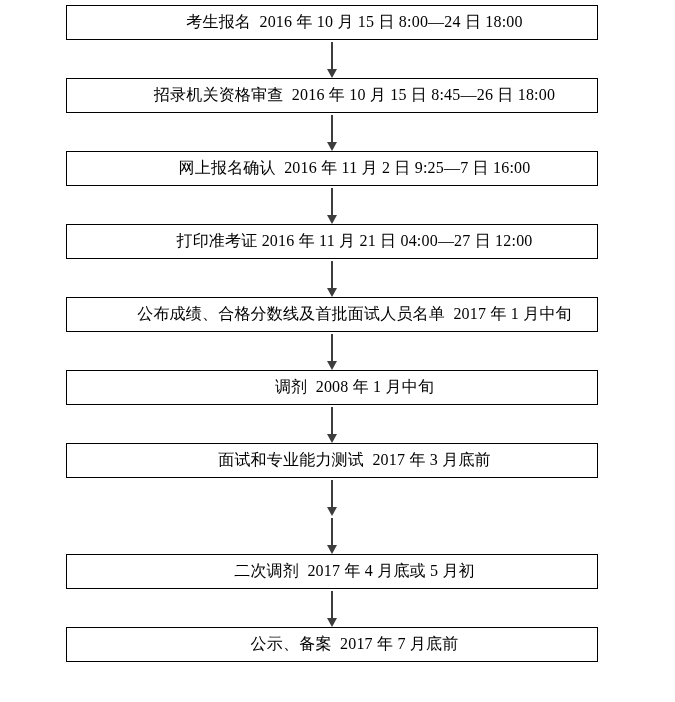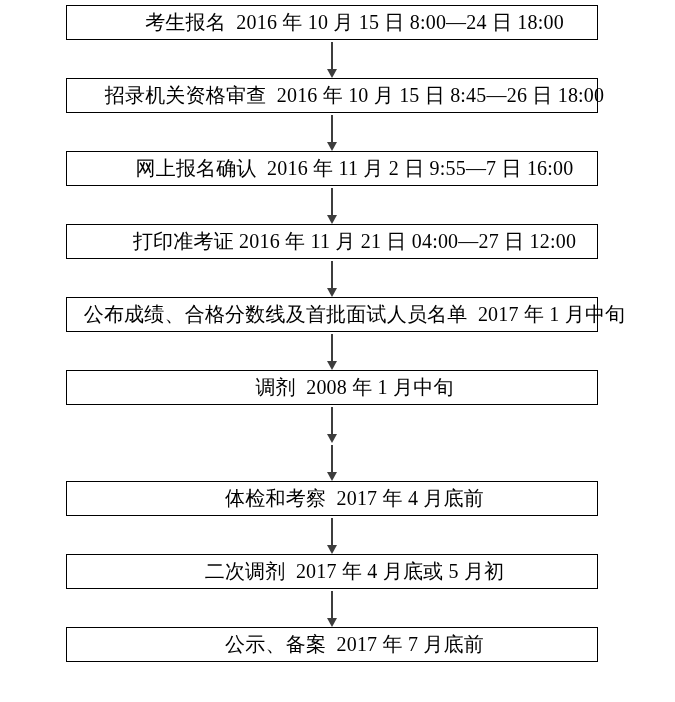--- a/index.html
+++ b/index.html
@@ -26,21 +26,21 @@
   }
   .step-box {
     box-sizing: border-box;
     width: 100%;
     height: 35px;
     border: 1px solid #000000;
     background: #ffffff;
     display: flex;
     align-items: center;
     justify-content: center;
-    font-size: 20px;
+    font-size: 16px;
     color: #000000;
     white-space: pre;
     letter-spacing: 0.2px;
     padding-left: 45px;
   }
   .connector {
     height: 38px;
     display: flex;
     flex-direction: column;
     align-items: center;
@@ -74,21 +74,21 @@
       <div class="head"></div>
     </div>
 
     <div class="step-box">招录机关资格审查  2016 年 10 月 15 日 8:45—26 日 18:00</div>
 
     <div class="connector">
       <div class="line"></div>
       <div class="head"></div>
     </div>
 
-    <div class="step-box">网上报名确认  2016 年 11 月 2 日 9:55—7 日 16:00</div>
+    <div class="step-box">网上报名确认  2016 年 11 月 2 日 9:25—7 日 16:00</div>
 
     <div class="connector">
       <div class="line"></div>
       <div class="head"></div>
     </div>
 
     <div class="step-box">打印准考证 2016 年 11 月 21 日 04:00—27 日 12:00</div>
 
     <div class="connector">
       <div class="line"></div>
@@ -102,27 +102,27 @@
       <div class="head"></div>
     </div>
 
     <div class="step-box">调剂  2008 年 1 月中旬</div>
 
     <div class="connector">
       <div class="line"></div>
       <div class="head"></div>
     </div>
 
+    <div class="step-box">面试和专业能力测试  2017 年 3 月底前</div>
 
     <div class="connector">
       <div class="line"></div>
       <div class="head"></div>
     </div>
 
-    <div class="step-box">体检和考察  2017 年 4 月底前</div>
 
     <div class="connector">
       <div class="line"></div>
       <div class="head"></div>
     </div>
 
     <div class="step-box">二次调剂  2017 年 4 月底或 5 月初</div>
 
     <div class="connector">
       <div class="line"></div>

